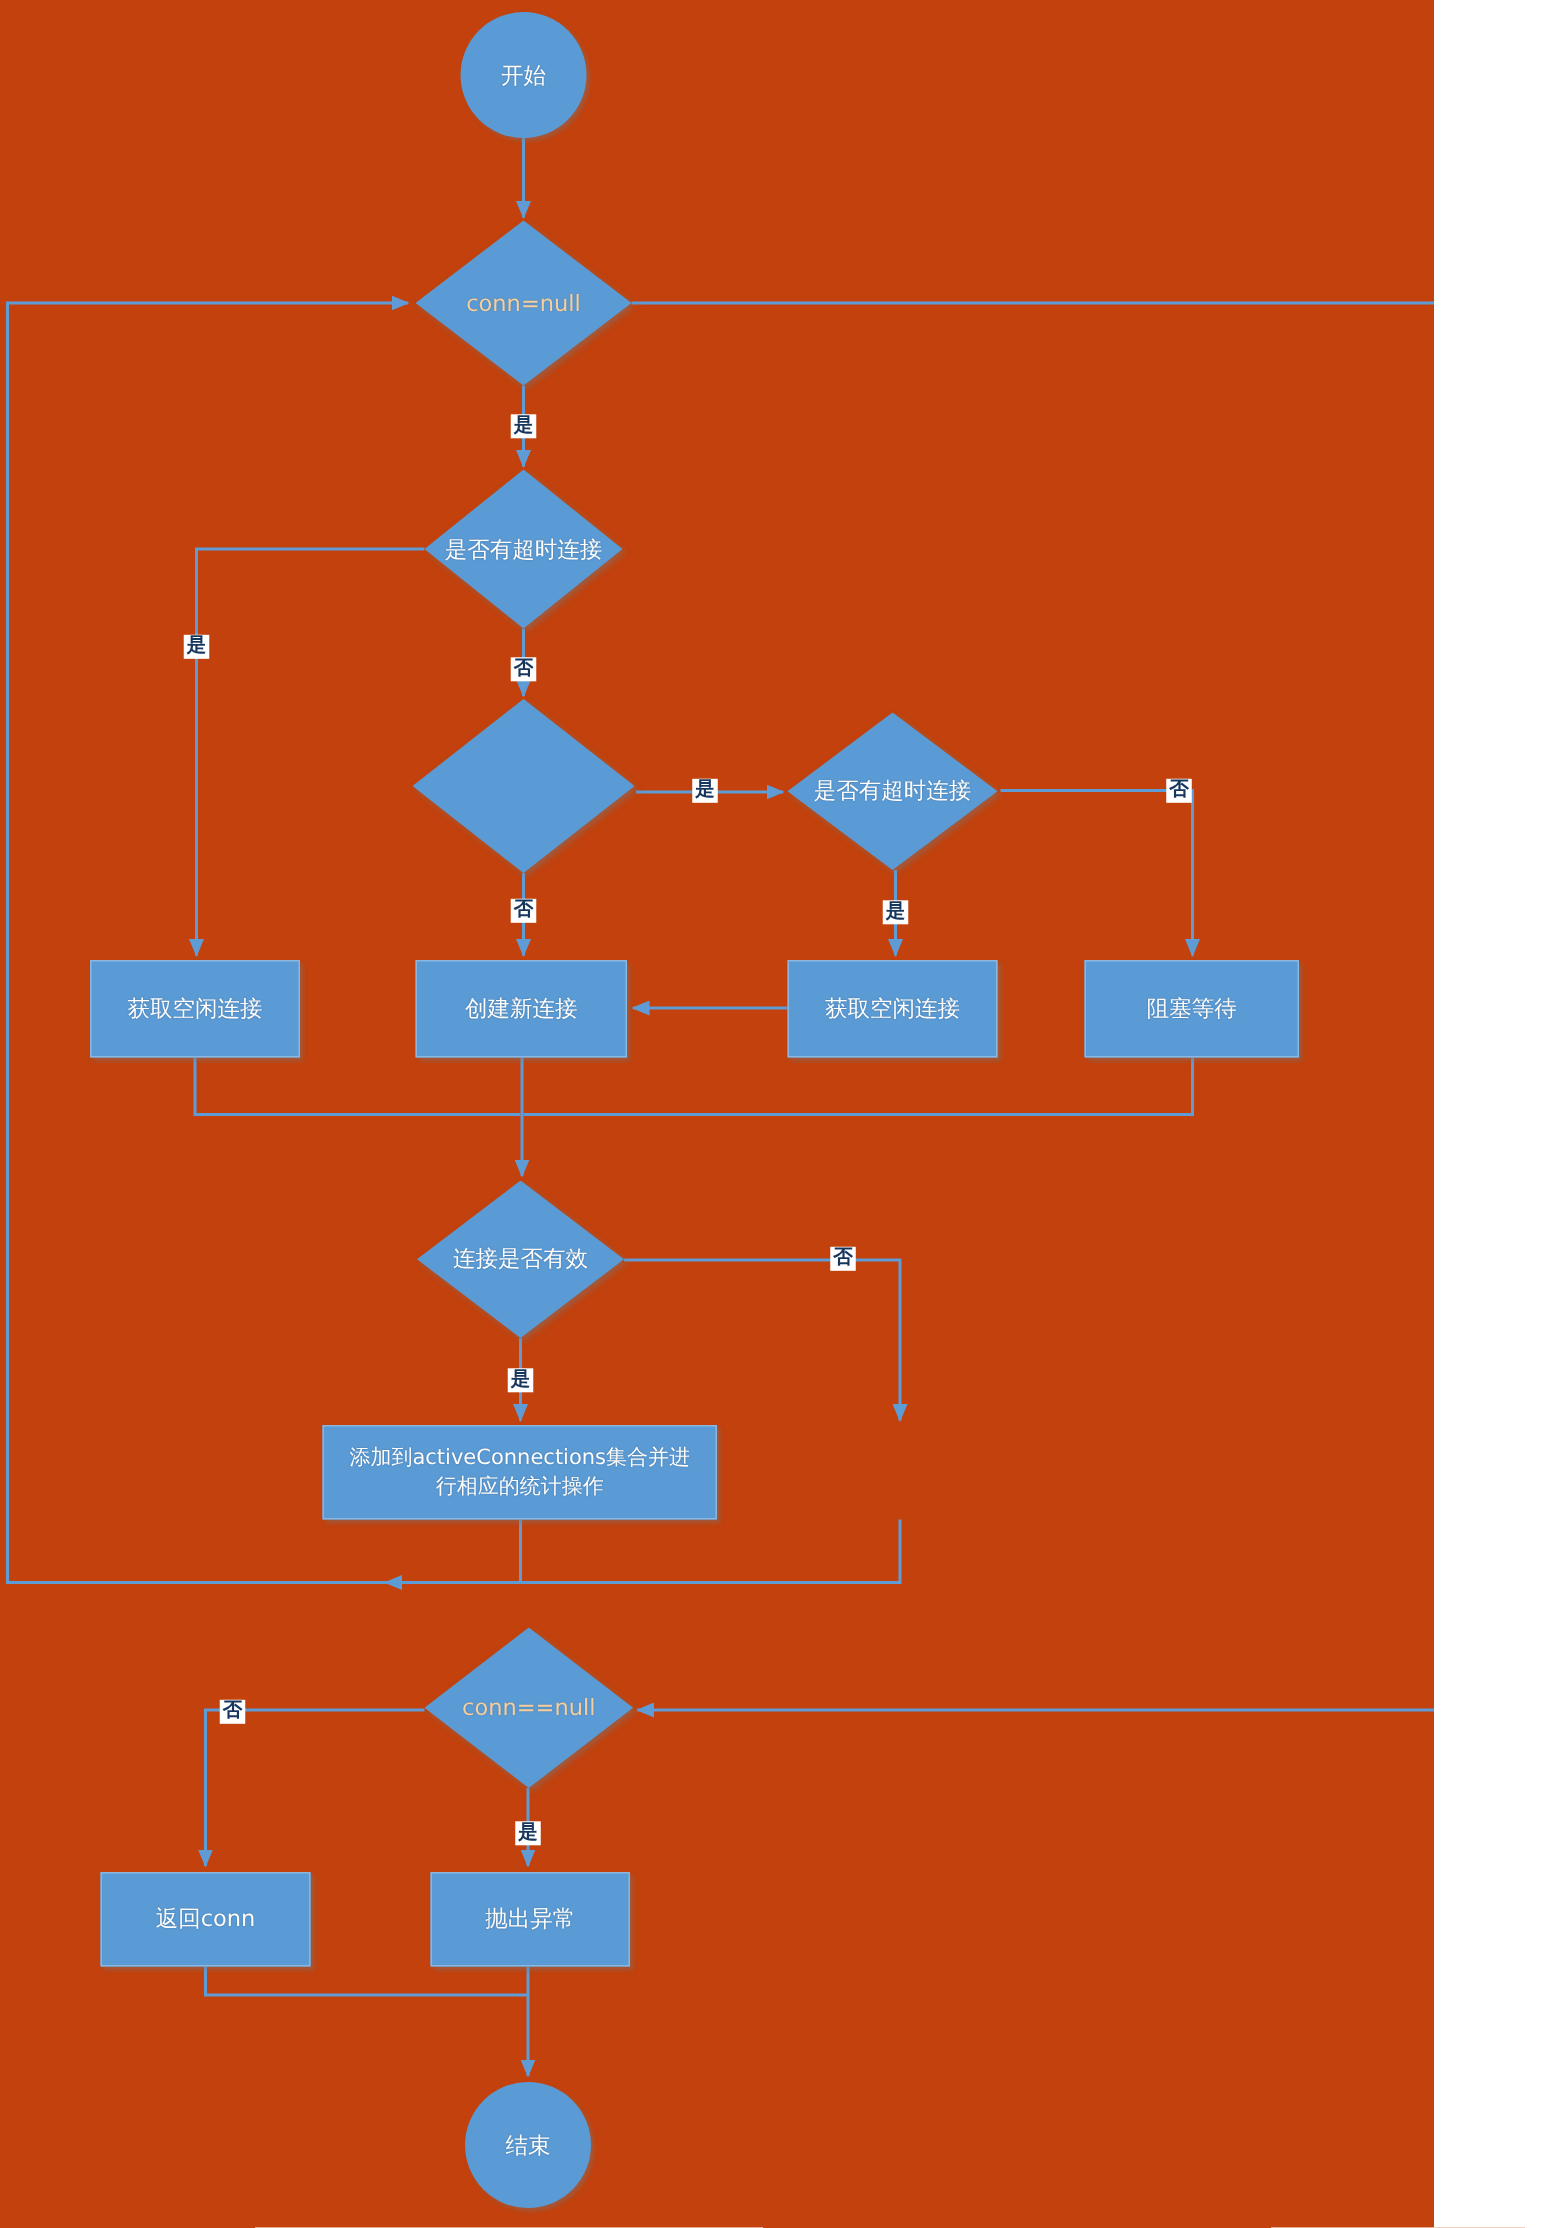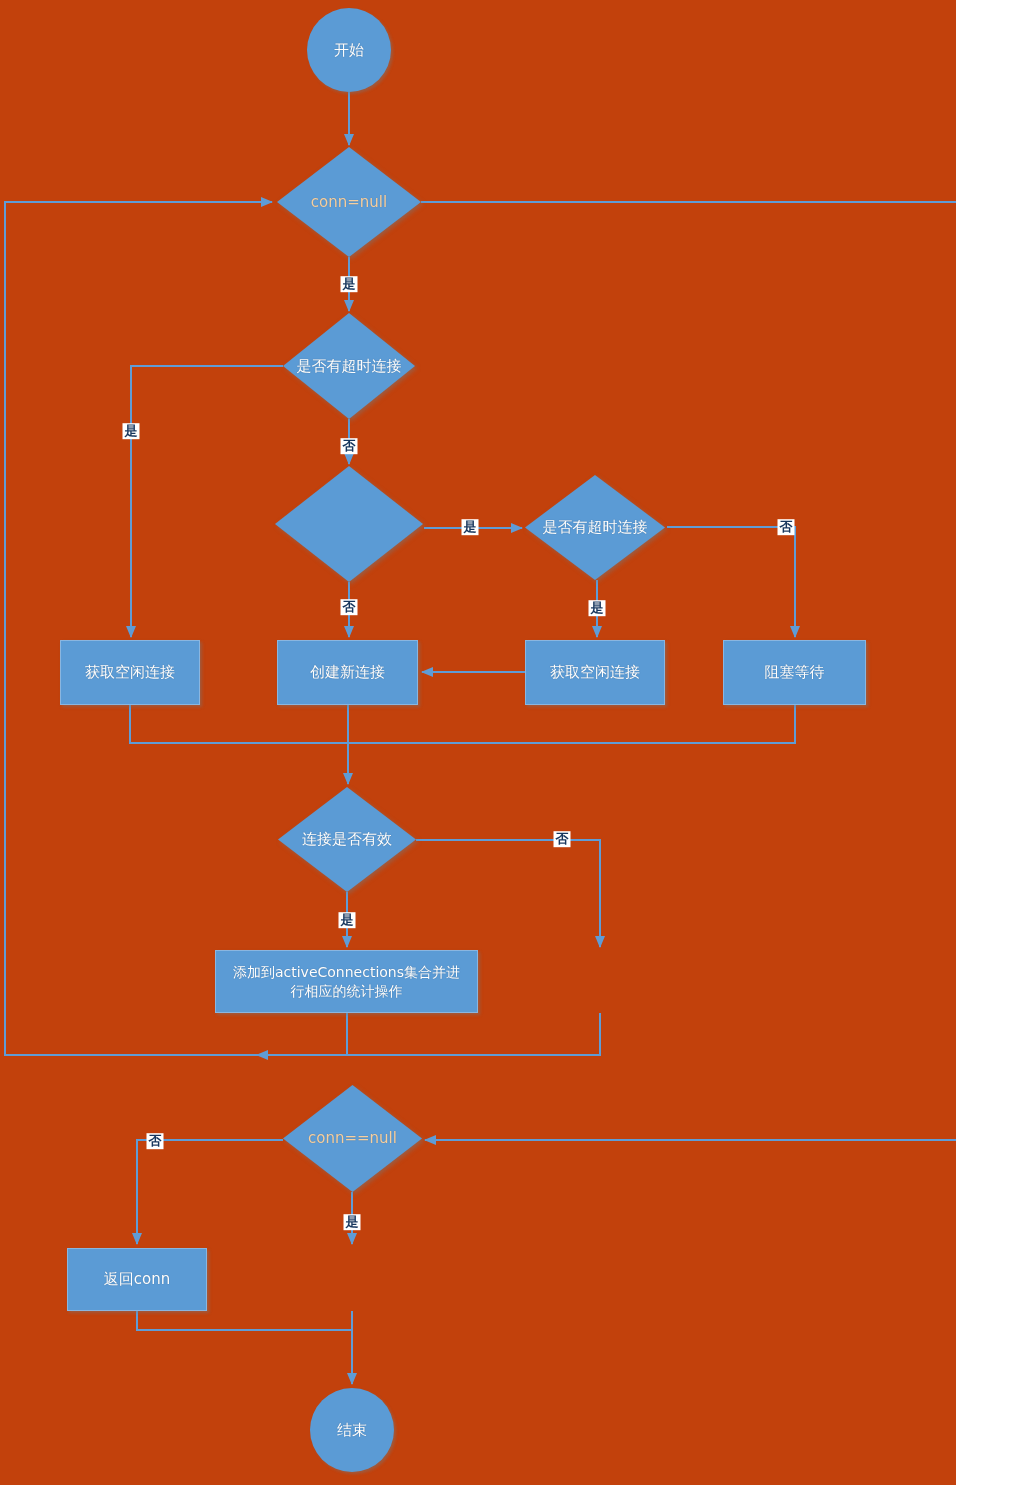--- a/index.html
+++ b/index.html
@@ -130,20 +130,24 @@
   <div class="node diamond-wrap latin nowrap" style="left:283px;top:1085px;width:139px;height:107px">
     <div class="diamond-shape"></div>
     <span class="shape-label">conn==null</span>
   </div>
 
   <div class="node" style="left:67px;top:1248px;width:140px;height:63px">
     <div class="rect-shape"></div>
     <span class="shape-label">返回conn</span>
   </div>
 
+  <div class="node" style="left:287px;top:1248px;width:133px;height:63px">
+    <div class="rect-shape"></div>
+    <span class="shape-label">抛出异常</span>
+  </div>
 
   <div class="node" style="left:310px;top:1388px;width:84px;height:84px">
     <div class="circle-shape"></div>
     <span class="shape-label">结束</span>
   </div>
 
   <span class="edge-label" style="left:349px;top:284px">是</span>
   <span class="edge-label" style="left:131px;top:431px">是</span>
   <span class="edge-label" style="left:349px;top:446px">否</span>
   <span class="edge-label" style="left:470px;top:527px">是</span>

